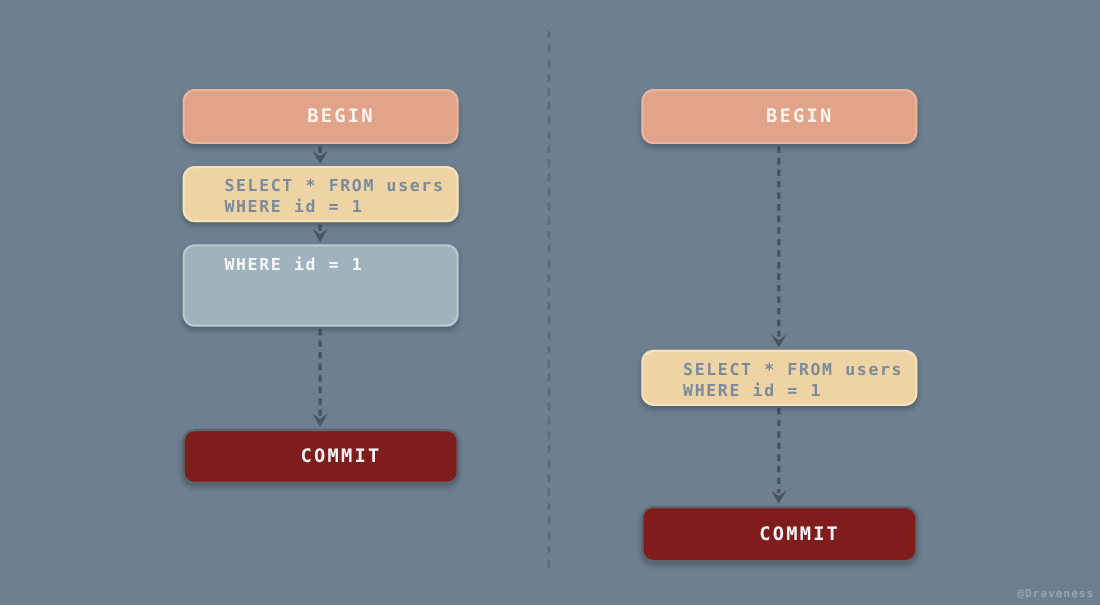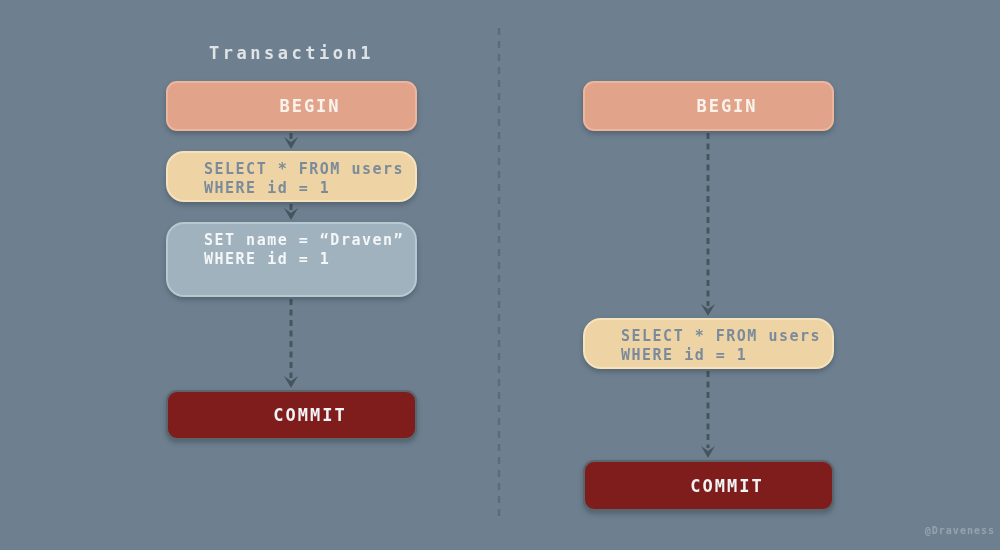--- a/index.html
+++ b/index.html
@@ -39,21 +39,20 @@
     justify-content: center;
     font-size: 17px;
     letter-spacing: 2px;
     padding-left: 37px;
   }
   .box.stmt {
     font-size: 15px;
     letter-spacing: 1.5px;
     line-height: 19px;
     padding: 7px 10px 0 36px;
-    border-radius: 18px;
   }
   .begin-box {
     background: #e1a389;
     border: 2px solid #ecb59c;
     color: #faf3ec;
     height: 50px;
   }
   .select-box {
     background: #eed4a4;
     border: 2px solid #f6e2bd;
@@ -77,21 +76,21 @@
     position: absolute;
     left: 0;
     top: 0;
     width: 1000px;
     height: 550px;
     pointer-events: none;
   }
   .watermark {
     position: absolute;
     right: 5px;
-    bottom: 14px;
+    bottom: 4px;
     font-size: 10px;
     font-weight: bold;
     letter-spacing: 1px;
     color: #96a3ad;
   }
   
   .t1 { left: 166px; }
   .t2 { left: 583px; }
 </style>
 </head>
@@ -121,33 +120,31 @@
     <g>
       <line x1="708" y1="133" x2="708" y2="306" stroke="#46545e" stroke-width="3" stroke-dasharray="6 4.5"></line>
       <path d="M 701 304 L 708 316 L 715 304 L 708 309 Z" fill="#46545e"></path>
     </g>
     <g>
       <line x1="708" y1="371" x2="708" y2="448" stroke="#46545e" stroke-width="3" stroke-dasharray="6 4.5"></line>
       <path d="M 701 446 L 708 458 L 715 446 L 708 451 Z" fill="#46545e"></path>
     </g>
   </svg>
 
-  <div class="col-title t1">Transaction1</div>
 
   <div class="box center-label begin-box t1" style="top:81px;">
     <span>BEGIN</span>
   </div>
 
   <div class="box stmt select-box t1" style="top:151px;">
     <div>SELECT * FROM users</div>
     <div>WHERE id = 1</div>
   </div>
 
   <div class="box stmt update-box t1" style="top:222px;">
-    <div>SET name = “Draven”</div>
     <div>WHERE id = 1</div>
   </div>
 
   <div class="box center-label commit-box t1" style="top:390px;">
     <span>COMMIT</span>
   </div>
 
 
   <div class="box center-label begin-box t2" style="top:81px;">
     <span>BEGIN</span>

